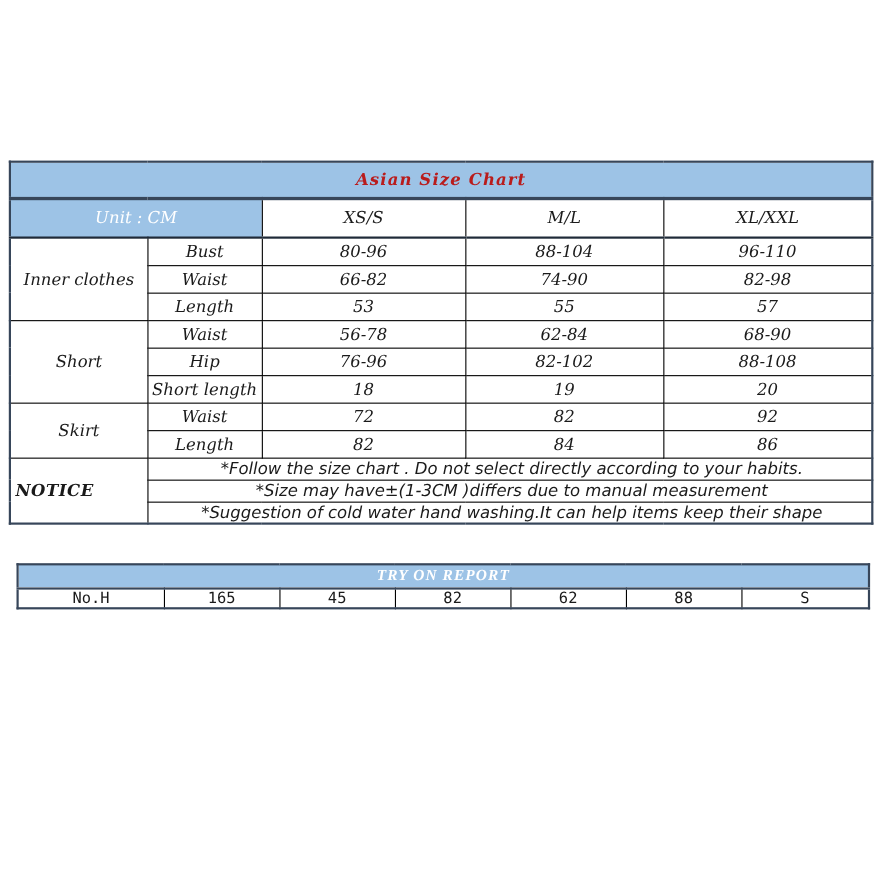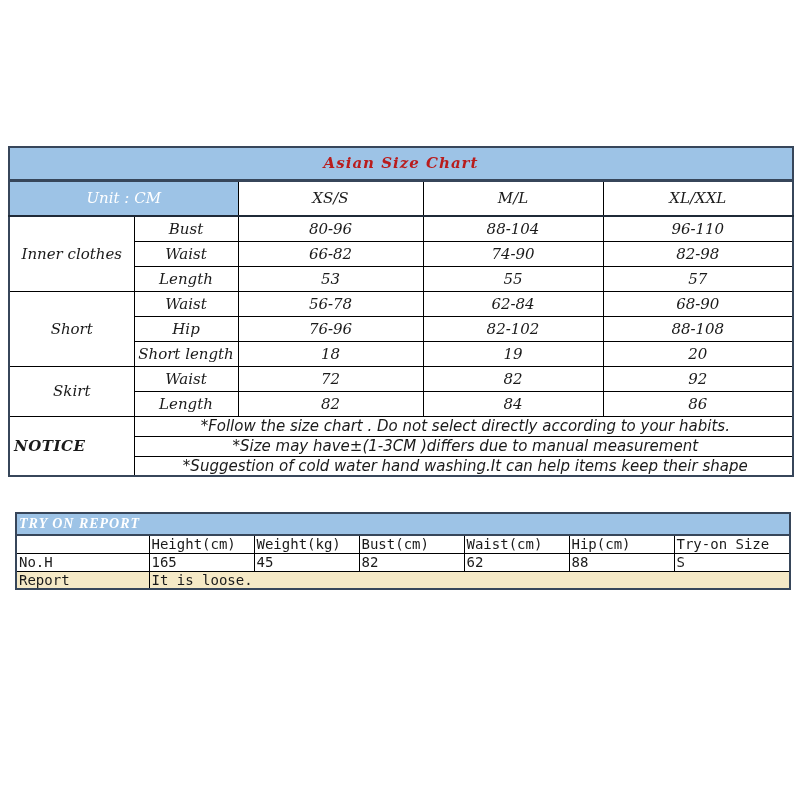--- a/index.html
+++ b/index.html
@@ -29,21 +29,21 @@
   .cat{font-size:15px;}
   .notice-row td{height:20px;}
   .notice-label{font-weight:bold;text-align:left !important;padding-left:4px !important;
                 font-size:15px;letter-spacing:0.5px;}
   .notice-text{text-align:center;padding-left:6px !important;
                font-family:"DejaVu Sans",sans-serif;font-size:14px;}
 
   
   .try-on{margin:35px 0 0 15px;width:774px;border:2px solid var(--outer-border,#37465a);
           font-family:"DejaVu Sans Mono",monospace;}
-  .try-on td{border:1px solid var(--cell-border,#000);
+  .try-on td{border:1px solid var(--cell-border,#000);text-align:center;
              font-size:14px;padding:0 2px;overflow:hidden;white-space:nowrap;}
   .try-title{height:22px;background:var(--header-blue,#9dc3e6);color:#ffffff;
              font-family:"Liberation Serif","DejaVu Serif",serif;
              font-weight:bold;font-style:italic;font-size:18px;letter-spacing:1px;
              border-bottom:2px solid var(--outer-border,#37465a) !important;}
   .try-head td{height:18px;}
   .try-row td{height:18px;}
   .try-report-row td{height:18px;background:var(--cream,#f5e9c6);}
 </style>
 </head>
@@ -142,36 +142,23 @@
       <col style="width:105px">
     <col style="width:105px">
       <col style="width:105px">
       <col style="width:105px">
       <col style="width:116px">
   </colgroup>
   <tbody>
       <tr>
     <td colspan="7" class="try-title">TRY ON REPORT</td>
   </tr>
-  <tr class="try-head">
-    <td></td>
-    <td>Height(cm)</td>
-    <td>Weight(kg)</td>
-    <td>Bust(cm)</td>
-    <td>Waist(cm)</td>
-    <td>Hip(cm)</td>
-    <td>Try-on Size</td>
-  </tr>
   <tr class="try-row">
     <td class="try-label">No.H</td>
     <td>165</td>
     <td>45</td>
     <td>82</td>
     <td>62</td>
     <td>88</td>
     <td>S</td>
   </tr>
-  <tr class="try-report-row">
-    <td class="try-label">Report</td>
-    <td colspan="6">It is loose.</td>
-  </tr>
 </tbody>
   </table>
 
 </body></html>

